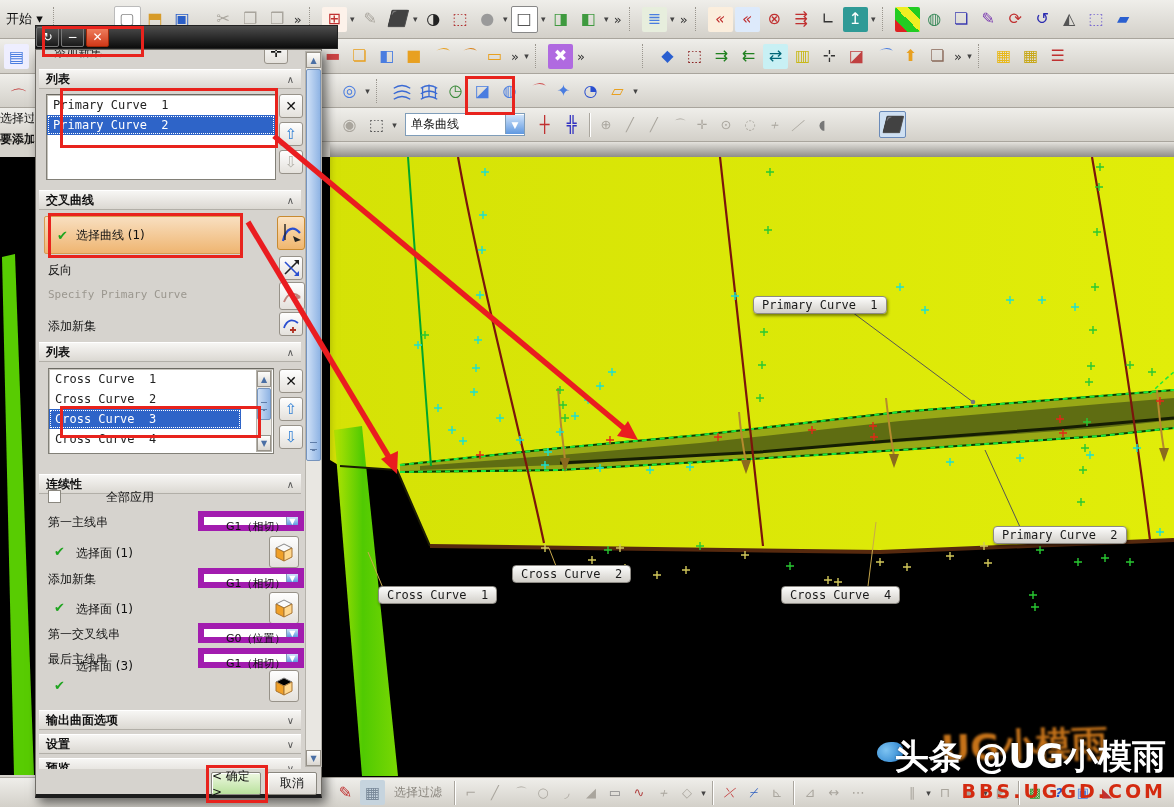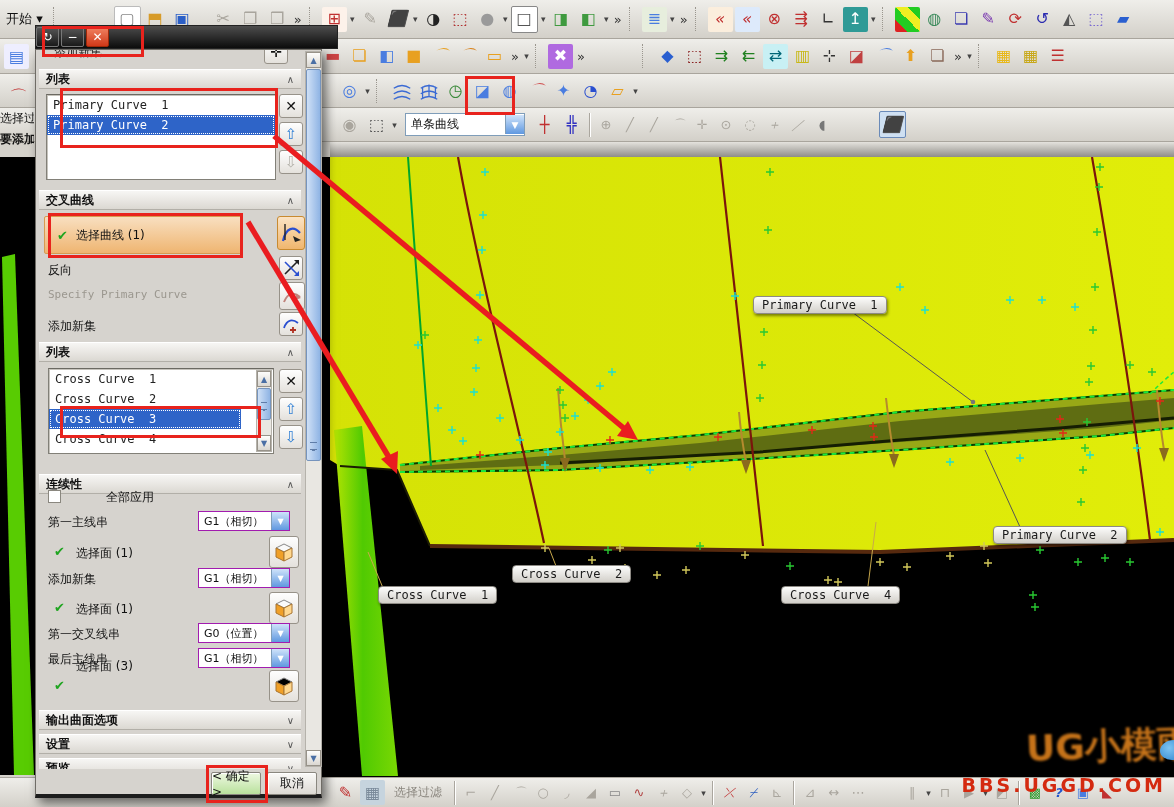--- a/index.html
+++ b/index.html
@@ -49,21 +49,21 @@
        border:1px solid #979289;border-radius:3px;display:flex;align-items:center;justify-content:center;
        box-sizing:border-box;font-size:14px;}
   .nxb.big{width:28px;height:34px;}
   .nxb.hl{background:linear-gradient(#fbe3c4,#f0b66e);border-color:#c88a30;}
   .blueArr{color:#2f7fd4;font-size:15px;}
   .grayArr{color:#b5b2ab;font-size:15px;}
   .lbl{position:absolute;font-size:12px;color:#111;white-space:nowrap;}
   .lbl.dis{color:#9b978f;font-family:"DejaVu Sans Mono","Liberation Mono",monospace;font-size:11px;}
   .ck{color:#1fa520;font-size:13px;font-weight:bold;}
   .cbox{position:absolute;width:13px;height:13px;background:#fff;border:1px solid #8a877f;box-sizing:border-box;}
-  .fcombo{position:absolute;display:flex;height:20px;width:92px;background:#fff;border:1px solid #a21caf;box-sizing:border-box;}
+  .fcombo{position:absolute;display:flex;height:20px;width:106px;background:#fff;border:6px solid #a21caf;box-sizing:border-box;padding-left:17px;}
   .fcombo .cval{flex:1;font-size:11px;padding:2px 0 0 5px;white-space:nowrap;}
   .fcombo .carr{width:17px;background:linear-gradient(#cfe3fa,#5f98e0);border-left:1px solid #7f9db9;
                 color:#fff;display:flex;align-items:center;justify-content:center;font-size:8px;}
   .btn{position:absolute;height:23px;border:1px solid #8a877f;border-radius:2px;font-size:12px;
        display:flex;align-items:center;justify-content:center;box-sizing:border-box;
        background:linear-gradient(#fbfaf8,#dcd9d3);box-shadow:1px 1px 0 #fff inset;}
   .btn.ok{background:linear-gradient(#eef8e2,#b9e19c);}
   
   .sb{position:absolute;background:#e9e7e2;border:1px solid #b5b2ab;box-sizing:border-box;}
   .sbBtn{position:absolute;left:0;width:100%;height:16px;background:linear-gradient(#fdfdfc,#dad7d1);
@@ -611,20 +611,21 @@
       <polygon points="397,474 381,459 398,451" stroke="none"></polygon>
       <line x1="274" y1="136" x2="626" y2="430"></line>
       <polygon points="638,440 617,436 628,421" stroke="none"></polygon>
     </g>
   </svg>
 
   <div id="wm">
     <div class="l1">
       <span class="ghost">UG小模雨</span>
       <span class="fish"></span>
+      <span>头条 @UG小模雨</span>
     </div>
     <div class="l2">BBS.UGGD.COM</div>
   </div>
 
   <div class="tbrow" style="top:777px;height:30px;padding-left:332px;border-top:1px solid #a9a59d;border-bottom:none;">
     <i class="tc" style="color:#c03030;">✎</i>
     <i class="tc" style="color:#7a8a9a;background:#c6d4de;">▦</i>
     <span class="lbl" style="position:static;color:#8a867e;margin:0 8px;white-space:nowrap;">选择过滤</span>
     <span class="sep"></span>
     <i class="tc sm gray">⌐</i>

